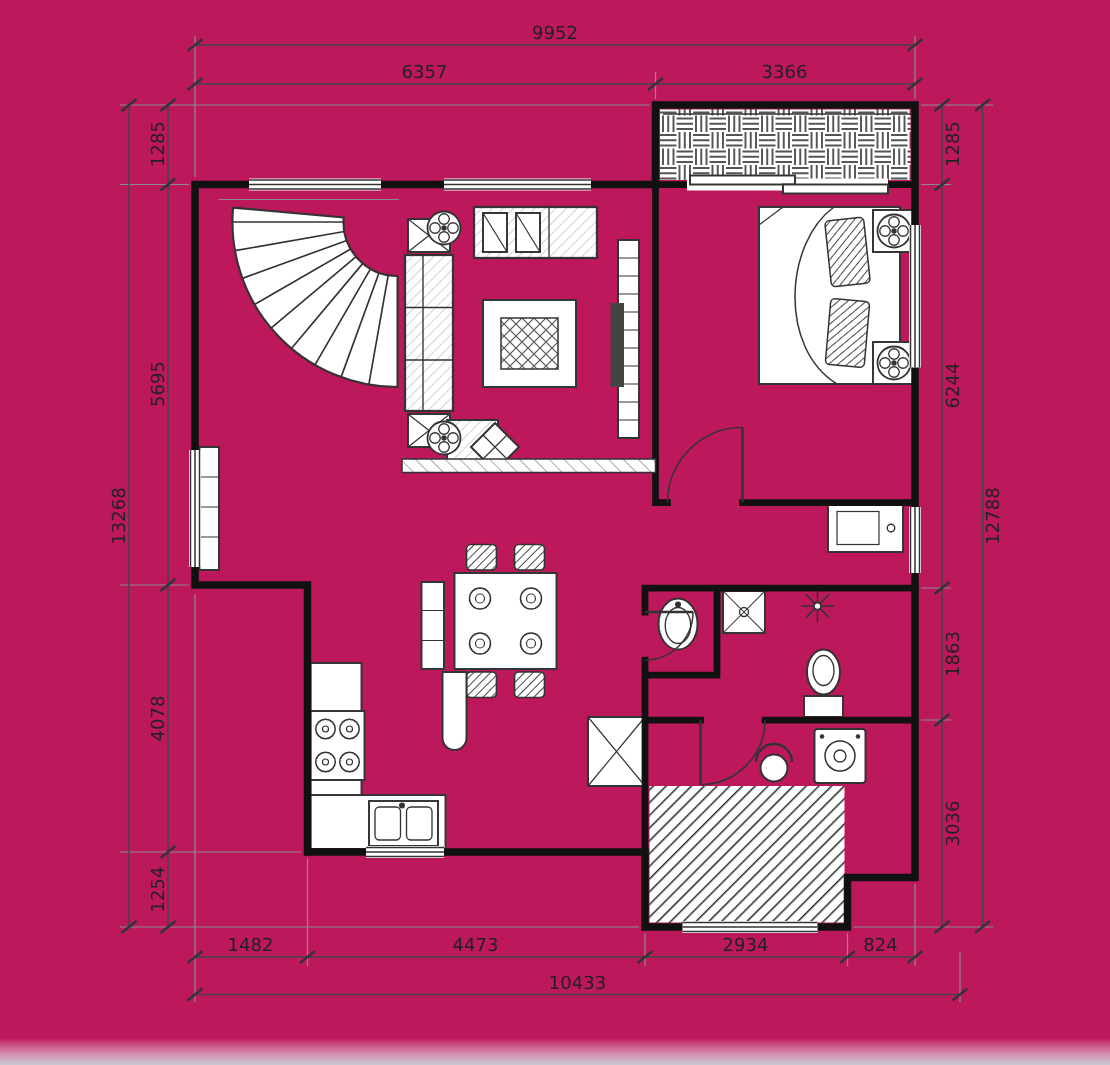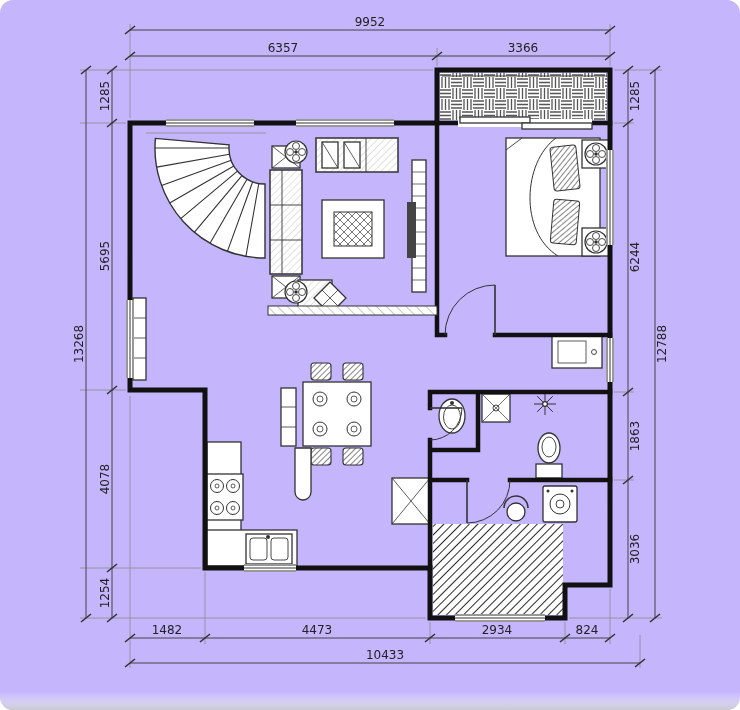--- a/index.html
+++ b/index.html
@@ -1,16 +1,16 @@
 <!DOCTYPE html>
 <html><head>
 <meta charset="utf-8">
 <style>
   html,body { margin:0; padding:0; background:#ffffff; }
-  .canvas { width:740px; height:710px; position:relative; background:#c4b5fd; overflow:hidden;border-radius:13px; }
+  .canvas { width:740px; height:710px; position:relative; background:#be185d; overflow:hidden; }
   .dim-text { font-family:"DejaVu Sans", sans-serif; font-size:12px; fill:#222222; }
   .wall { stroke:#111111; fill:none; stroke-linejoin:miter; }
   .thin { stroke:#333333; fill:none; }
   .ext  { stroke:#8a8a8a; stroke-width:0.8; }
   .dimline { stroke:#444444; stroke-width:1; }
   .furn { stroke:#333333; stroke-width:1.3; fill:#ffffff; }
 </style>
 </head>
 <body>
 

